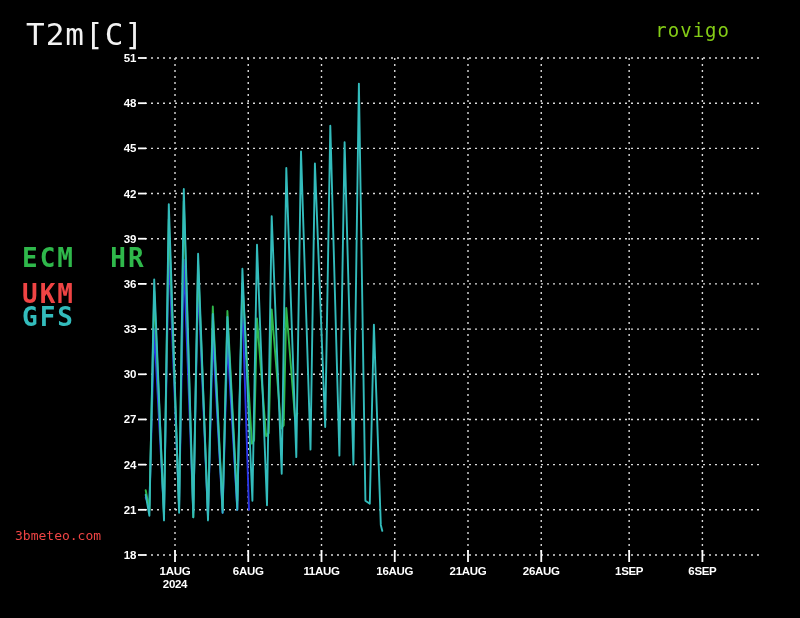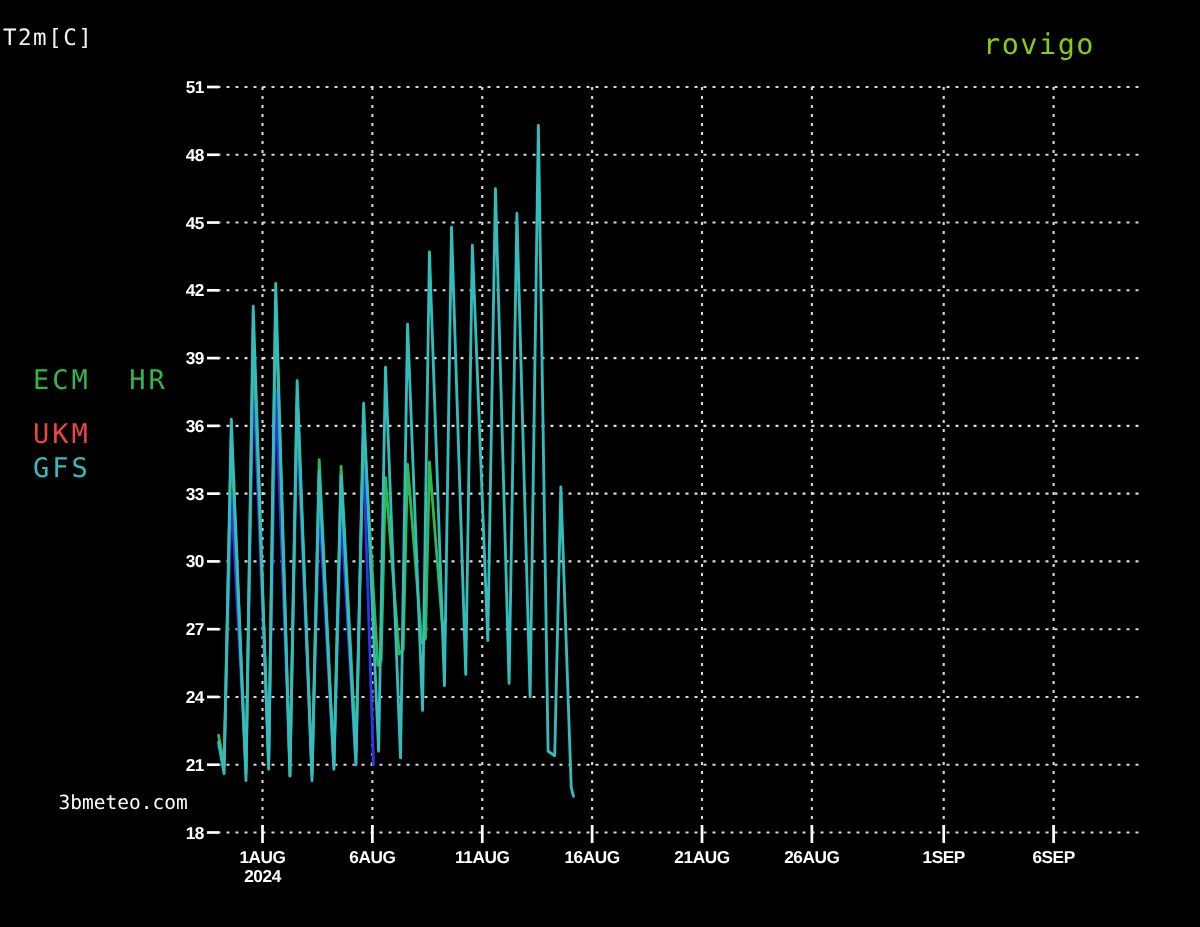--- a/index.html
+++ b/index.html
@@ -1,34 +1,34 @@
 <!DOCTYPE html>
 <html><head>
 <meta charset="utf-8">
 <style>
   html,body{margin:0;padding:0;background:#000;}
   #screen{
     position:relative;width:800px;height:618px;background:#000;overflow:hidden;
     font-family:"DejaVu Sans Mono", monospace;
   }
   .chart-title{
-    position:absolute;left:2px;top:16px;font-size:15px;letter-spacing:1px;
+    position:absolute;left:26px;top:16px;font-size:31px;letter-spacing:1px;
     color:#f2f2f2;white-space:pre;text-align:center;
   }
   .station-name{
     position:absolute;right:70px;top:19px;font-size:19px;letter-spacing:1px;
     color:#84cc16;white-space:pre;
   }
   .legend{position:absolute;left:22px;top:0;width:130px;}
-  .legend-item{position:absolute;left:0;font-size:18px;letter-spacing:2px;white-space:pre;}
+  .legend-item{position:absolute;left:0;font-size:26px;letter-spacing:2px;white-space:pre;font-weight:bold;}
   .legend-item.ecm{top:243px;}
   .legend-item.ukm{top:279px;}
   .legend-item.gfs{top:302px;}
   .watermark{
-    position:absolute;left:15px;top:528px;font-size:13px;color:#ffffff;white-space:pre;margin-left:24px;
+    position:absolute;left:15px;top:528px;font-size:13px;color:#ef4444;white-space:pre;
   }
   svg{position:absolute;left:0;top:0;}
   svg text{
     font-family:"Liberation Sans","DejaVu Sans",sans-serif;
     font-weight:bold;font-size:11.5px;fill:#ffffff;letter-spacing:-0.3px;
   }
 </style>
 </head>
 <body>
 

